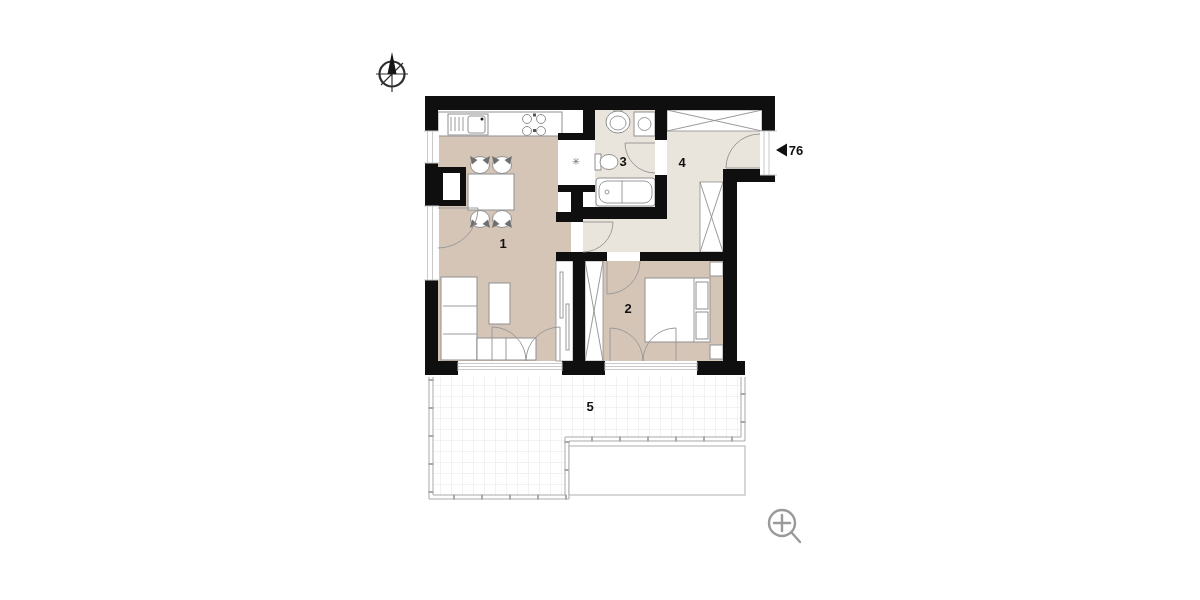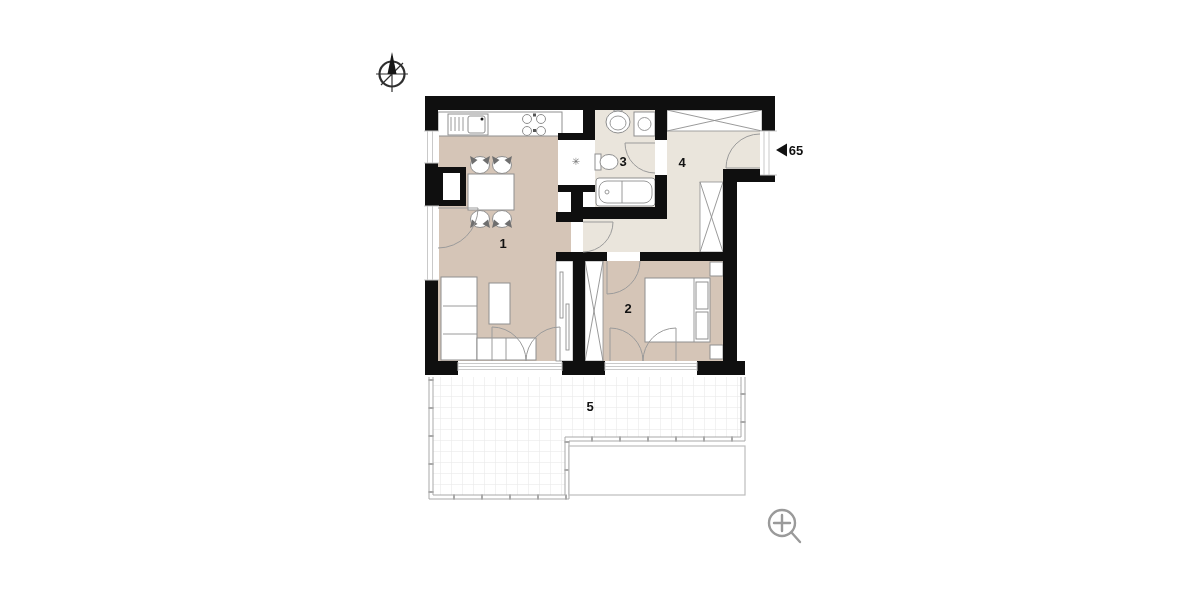--- a/index.html
+++ b/index.html
@@ -211,15 +211,15 @@
     <path class="icon" stroke-width="2" d="M774 523 H790 M782 515 V531"></path>
     <path class="icon" stroke-width="3" d="M791.5 532.5 L800 542"></path>
   </g>
 </svg>
 
 <div class="lbl" style="left:503px;top:243px;">1</div>
 <div class="lbl" style="left:628px;top:308px;">2</div>
 <div class="lbl" style="left:623px;top:161px;">3</div>
 <div class="lbl" style="left:682px;top:162px;">4</div>
 <div class="lbl" style="left:590px;top:406px;">5</div>
-<div class="lbl" style="left:796px;top:150px;">65</div>
+<div class="lbl" style="left:796px;top:150px;">76</div>
 <div class="lbl shaft" style="left:576px;top:162px;">✳</div>
 </div>
 
 </body></html>

